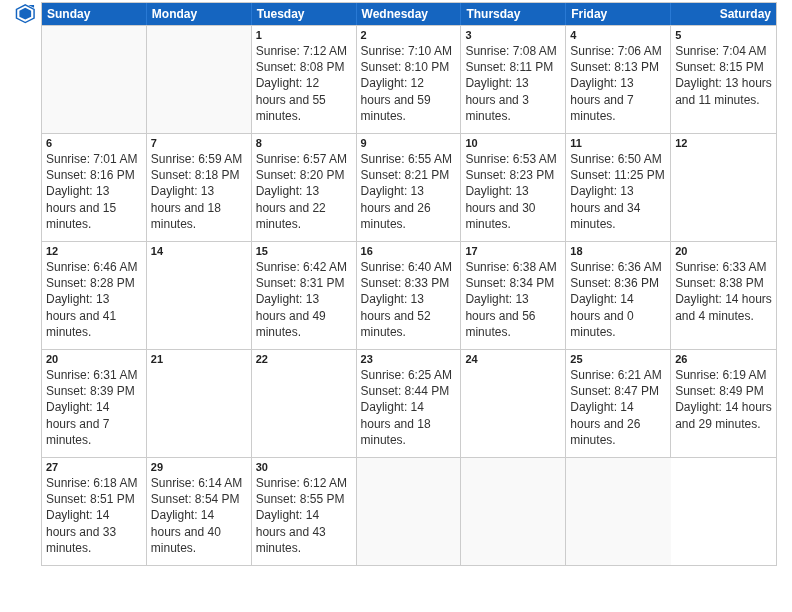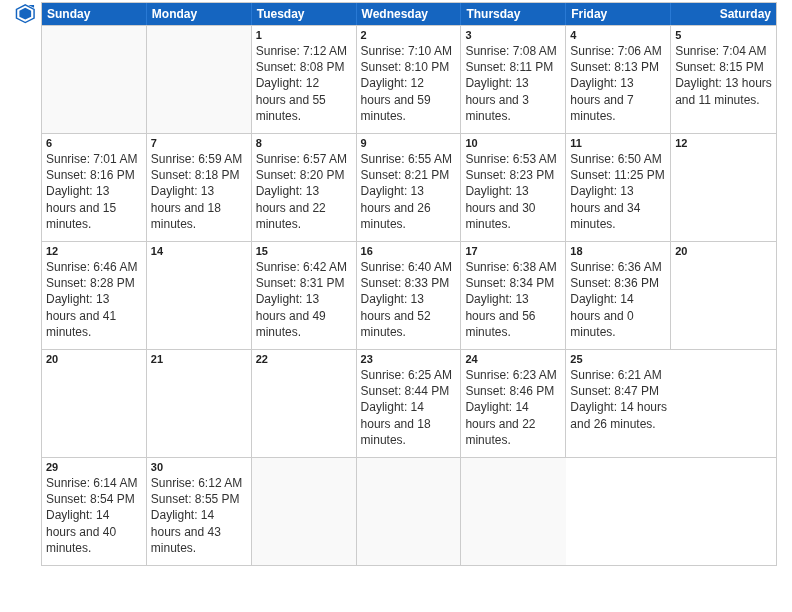--- a/index.html
+++ b/index.html
@@ -244,52 +244,67 @@
 Daylight: 13 hours and 56 minutes.</div>
           </div>
           <div class="cal-cell">
             <div class="day-num">18</div>
             <div class="day-info">Sunrise: 6:36 AM
 Sunset: 8:36 PM
 Daylight: 14 hours and 0 minutes.</div>
           </div>
           <div class="cal-cell">
             <div class="day-num">20</div>
+            <div class="day-info">Sunrise: 6:33 AM
+Sunset: 8:38 PM
+Daylight: 14 hours and 4 minutes.</div>
           </div>
         </div>
         <div class="cal-row">
           <div class="cal-cell">
             <div class="day-num">20</div>
+            <div class="day-info">Sunrise: 6:31 AM
+Sunset: 8:39 PM
+Daylight: 14 hours and 7 minutes.</div>
           </div>
           <div class="cal-cell">
             <div class="day-num">21</div>
           </div>
           <div class="cal-cell">
             <div class="day-num">22</div>
           </div>
           <div class="cal-cell">
             <div class="day-num">23</div>
             <div class="day-info">Sunrise: 6:25 AM
 Sunset: 8:44 PM
 Daylight: 14 hours and 18 minutes.</div>
           </div>
           <div class="cal-cell">
             <div class="day-num">24</div>
-            <div class="day-info">Sunrise: 6:23 AM
-Sunset: 8:46 PM
-Daylight: 14 hours and 22 minutes.</div>
           </div>
           <div class="cal-cell">
             <div class="day-num">25</div>
             <div class="day-info">Sunrise: 6:21 AM
 Sunset: 8:47 PM
 Daylight: 14 hours and 26 minutes.</div>
           </div>
+          <div class="cal-cell">
+            <div class="day-num">26</div>
+            <div class="day-info">Sunrise: 6:19 AM
+Sunset: 8:49 PM
+Daylight: 14 hours and 29 minutes.</div>
+          </div>
         </div>
         <div class="cal-row">
+          <div class="cal-cell">
+            <div class="day-num">27</div>
+            <div class="day-info">Sunrise: 6:18 AM
+Sunset: 8:51 PM
+Daylight: 14 hours and 33 minutes.</div>
+          </div>
           <div class="cal-cell">
             <div class="day-num">29</div>
             <div class="day-info">Sunrise: 6:14 AM
 Sunset: 8:54 PM
 Daylight: 14 hours and 40 minutes.</div>
           </div>
           <div class="cal-cell">
             <div class="day-num">30</div>
             <div class="day-info">Sunrise: 6:12 AM
 Sunset: 8:55 PM

